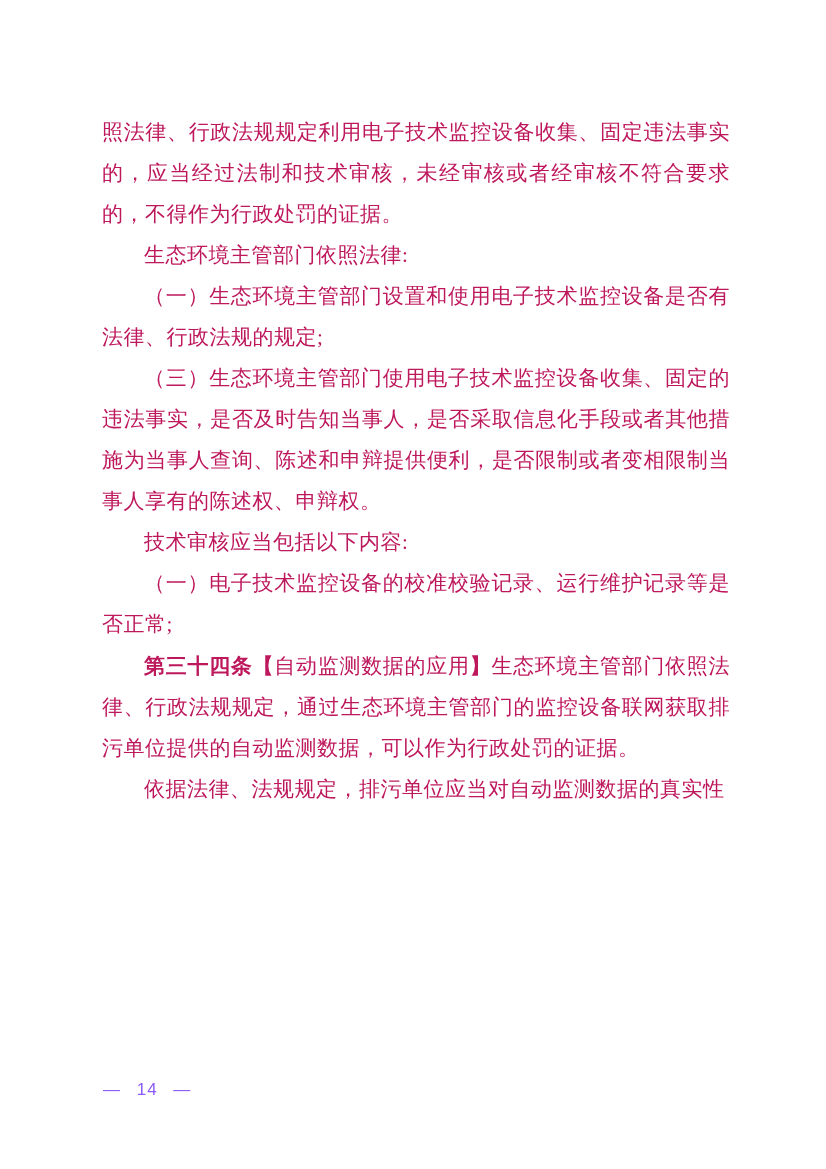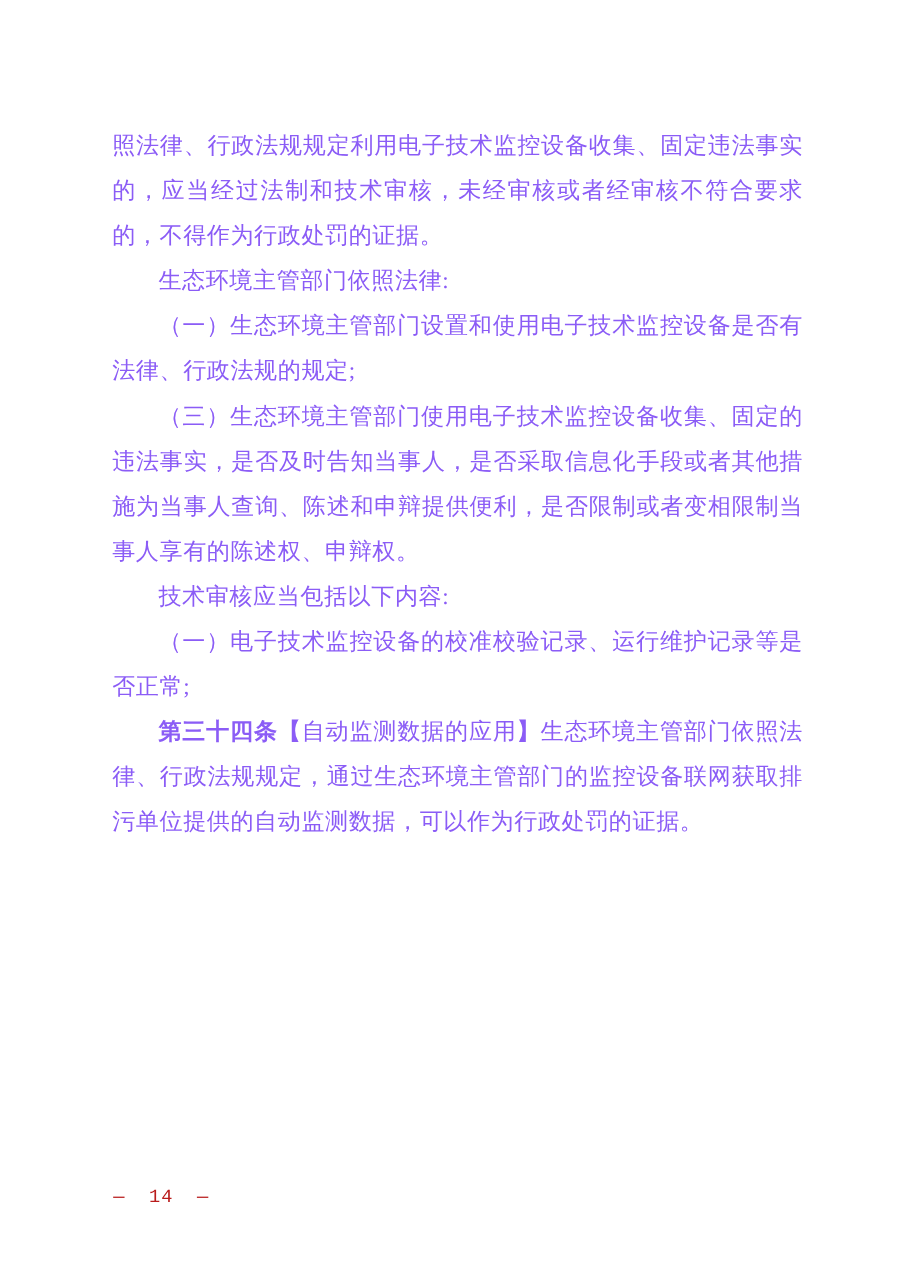--- a/index.html
+++ b/index.html
@@ -24,50 +24,51 @@
     top: 112px;
     width: 628px;
   }
   p.para {
     margin: 0;
     padding: 0;
     font-size: 21px;
     line-height: 41px;
     letter-spacing: 0.5px;
     text-align: justify;
-    color: #8b5cf6;
+    color: #be185d;
     font-family: "Liberation Serif", serif;
   }
   p.para.indent {
     text-indent: 2em;
   }
   .seg { font-weight: 400; }
   .seg-bold {
     font-weight: 700;
     font-family: Liberation Sans, sans-serif;
   }
   .footer {
     position: absolute;
     left: 103px;
     top: 1080px;
     font-size: 17px;
-    color: #b91c1c;
+    color: #8b5cf6;
     letter-spacing: 1px;
     word-spacing: 10px;
-    font-family: Liberation Mono, monospace;
+    font-family: Liberation Sans, sans-serif;
     white-space: pre;
   }
 </style>
 </head>
 <body>
 
 <div class="page">
   <div class="content" id="doc-body">
       <p class="para"><span class="seg">照法律、行政法规规定利用电子技术监控设备收集、固定违法事实的，应当经过法制和技术审核，未经审核或者经审核不符合要求的，不得作为行政处罚的证据。</span></p>
       <p class="para indent"><span class="seg">生态环境主管部门依照法律:</span></p>
       <p class="para indent"><span class="seg">（一）生态环境主管部门设置和使用电子技术监控设备是否有法律、行政法规的规定;</span></p>
       <p class="para indent"><span class="seg">（三）生态环境主管部门使用电子技术监控设备收集、固定的违法事实，是否及时告知当事人，是否采取信息化手段或者其他措施为当事人查询、陈述和申辩提供便利，是否限制或者变相限制当事人享有的陈述权、申辩权。</span></p>
       <p class="para indent"><span class="seg">技术审核应当包括以下内容:</span></p>
       <p class="para indent"><span class="seg">（一）电子技术监控设备的校准校验记录、运行维护记录等是否正常;</span></p>
       <p class="para indent"><span class="seg seg-bold">第三十四条</span><span class="seg seg-bold">【</span><span class="seg">自动监测数据的应用</span><span class="seg seg-bold">】</span><span class="seg">生态环境主管部门依照法律、行政法规规定，通过生态环境主管部门的监控设备联网获取排污单位提供的自动监测数据，可以作为行政处罚的证据。</span></p>
+      <p class="para indent"><span class="seg">依据法律、法规规定，排污单位应当对自动监测数据的真实性</span></p>
     </div>
   <div class="footer">— 14 —</div>
 </div>
 
 </body></html>

